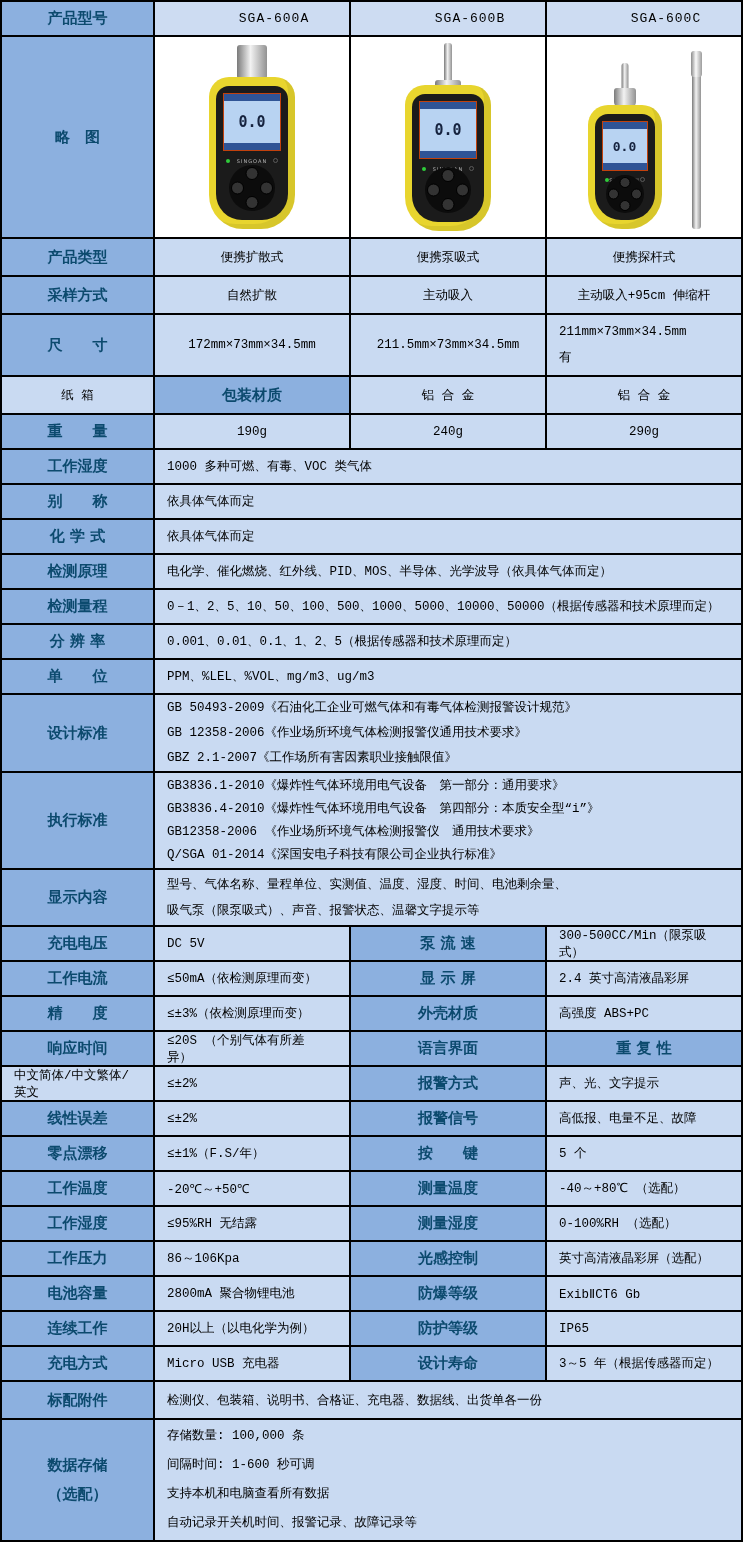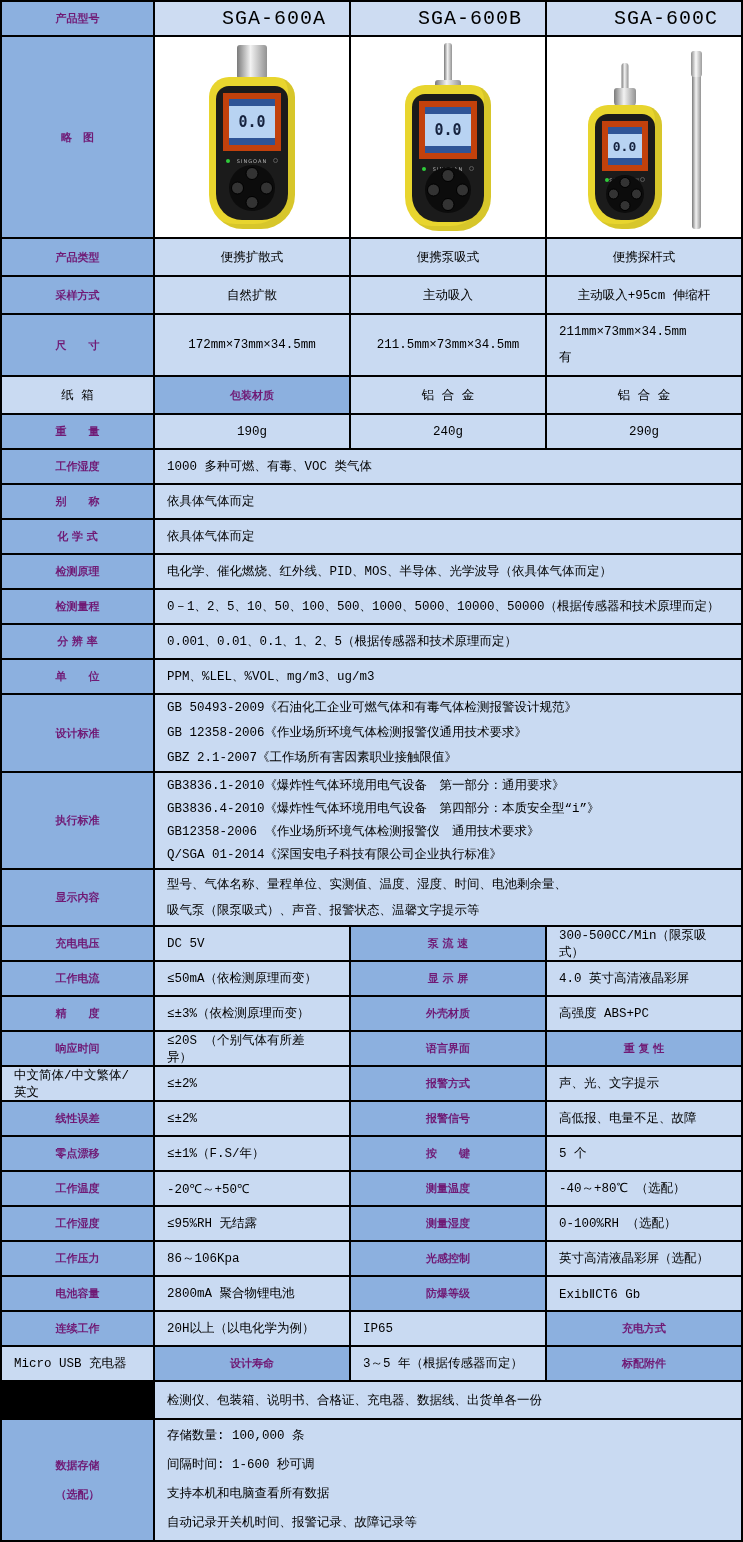--- a/index.html
+++ b/index.html
@@ -9,24 +9,24 @@
   .tbl{
     display:grid;
     grid-template-columns:151px 194px 194px 194px;
     grid-template-rows:33px 200px 36px 36px 60px 36px repeat(8,33px) 76px 95px 55px repeat(13,33px) 36px 120px;
     gap:2px;
     background:#000;
     border:2px solid #000;
     width:743px; height:1542px;
   }
   .c{ display:flex; align-items:center; justify-content:center; overflow:hidden; }
-  .lbl{ background:#8CB0DF; font-weight:bold; font-size:11px; color:#701a75; text-align:center; }
+  .lbl{ background:#8CB0DF; font-weight:bold; font-size:15px; color:#0c4a6e; text-align:center; }
   .val{ background:#C9DAF2; font-size:12.5px; color:#000;
         font-family:"Liberation Mono","DejaVu Sans Mono",monospace; }
-  .model{ background:#CDDCF2; font-size:20px; letter-spacing:1px;
+  .model{ background:#CDDCF2; font-size:13px; letter-spacing:1px;
         font-family:"Liberation Mono","DejaVu Sans Mono",monospace;padding-left:44px; }
   .left{ justify-content:flex-start; text-align:left; padding:0 20px 0 12px; }
   .pre{ white-space:pre-line; }
   .span3{ grid-column:2/5; }
   .lh25{ line-height:25px; } .lh23{ line-height:23px; } .lh26{ line-height:26px; } .lh29{ line-height:29px; }
   .photo{ background:#fff; }
 
   
   .dev{ position:relative; }
   .devA{ width:86px; height:184px; }
@@ -35,21 +35,21 @@
   .metal{ background:linear-gradient(90deg,#7a7a7a,#f2f2f2 45%,#929292); }
   .cap{ position:absolute; top:0; left:50%; transform:translateX(-50%); width:30px; height:34px; border-radius:3px; }
   .tube{ position:absolute; top:0; left:50%; transform:translateX(-50%); width:8px; height:40px; border-radius:3px 3px 0 0; }
   .tubeC{ height:28px; width:7px; }
   .collar{ position:absolute; top:37px; left:50%; transform:translateX(-50%); width:26px; height:24px; border-radius:3px 3px 6px 6px; }
   .collarC{ top:25px; width:22px; height:20px; }
   .dbody{ position:absolute; left:0; right:0; bottom:0; background:#E8D52E; border-radius:20px 20px 34px 34px;
           box-shadow:inset -7px -5px 0 rgba(0,0,0,0.07); }
   .devA .dbody{ height:152px; } .devB .dbody{ height:146px; } .devC .dbody{ height:124px; }
   .face{ position:absolute; left:7px; right:7px; top:9px; bottom:9px; background:#1B1B1B; border-radius:13px 13px 26px 26px; }
-  .screen{ position:absolute; left:7px; right:7px; top:7px; height:58px; background:#B8D3F2; border:6px solid #c2410c;
+  .screen{ position:absolute; left:7px; right:7px; top:7px; height:58px; background:#B8D3F2; border:1px solid #c2410c;
            display:flex; align-items:center; justify-content:center; }
   .devC .screen{ height:50px; }
   .strip{ position:absolute; left:0; right:0; height:7px; background:#2F5496; }
   .strip.top{ top:0; } .strip.bot{ bottom:0; }
   .reading{ font-family:"DejaVu Sans Mono",monospace; font-weight:bold; font-size:15px; color:#16233f; }
   .devC .reading{ font-size:13px; }
   .brandrow{ position:absolute; left:5px; right:5px; top:70px; height:9px; display:flex; align-items:center; justify-content:center; }
   .devC .brandrow{ top:61px; }
   .led{ position:absolute; left:5px; width:4px; height:4px; border-radius:50%; background:#2FCB3A; }
   .brand{ font-size:5px; color:#b5b5b5; letter-spacing:1px; }
@@ -226,21 +226,21 @@
 吸气泵（限泵吸式）、声音、报警状态、温馨文字提示等</div>
 
   <div class="c lbl">充电电压</div>
   <div class="c val left">DC 5V</div>
   <div class="c lbl">泵 流 速</div>
   <div class="c val left">300-500CC/Min（限泵吸式）</div>
 
   <div class="c lbl">工作电流</div>
   <div class="c val left">≤50mA（依检测原理而变）</div>
   <div class="c lbl">显 示 屏</div>
-  <div class="c val left">4.0 英寸高清液晶彩屏</div>
+  <div class="c val left">2.4 英寸高清液晶彩屏</div>
 
   <div class="c lbl">精　　度</div>
   <div class="c val left">≤±3%（依检测原理而变）</div>
   <div class="c lbl">外壳材质</div>
   <div class="c val left">高强度 ABS+PC</div>
 
   <div class="c lbl">响应时间</div>
   <div class="c val left">≤20S （个别气体有所差异）</div>
   <div class="c lbl">语言界面</div>
   <div class="c lbl">重 复 性</div>
@@ -275,20 +275,21 @@
   <div class="c lbl">光感控制</div>
   <div class="c val left">英寸高清液晶彩屏（选配）</div>
 
   <div class="c lbl">电池容量</div>
   <div class="c val left">2800mA 聚合物锂电池</div>
   <div class="c lbl">防爆等级</div>
   <div class="c val left">ExibⅡCT6 Gb</div>
 
   <div class="c lbl">连续工作</div>
   <div class="c val left">20H以上（以电化学为例）</div>
+  <div class="c lbl">防护等级</div>
   <div class="c val left">IP65</div>
 
   <div class="c lbl">充电方式</div>
   <div class="c val left">Micro USB 充电器</div>
   <div class="c lbl">设计寿命</div>
   <div class="c val left">3～5 年（根据传感器而定）</div>
 
   <div class="c lbl">标配附件</div>
   <div class="c val span3 left">检测仪、包装箱、说明书、合格证、充电器、数据线、出货单各一份</div>
 

